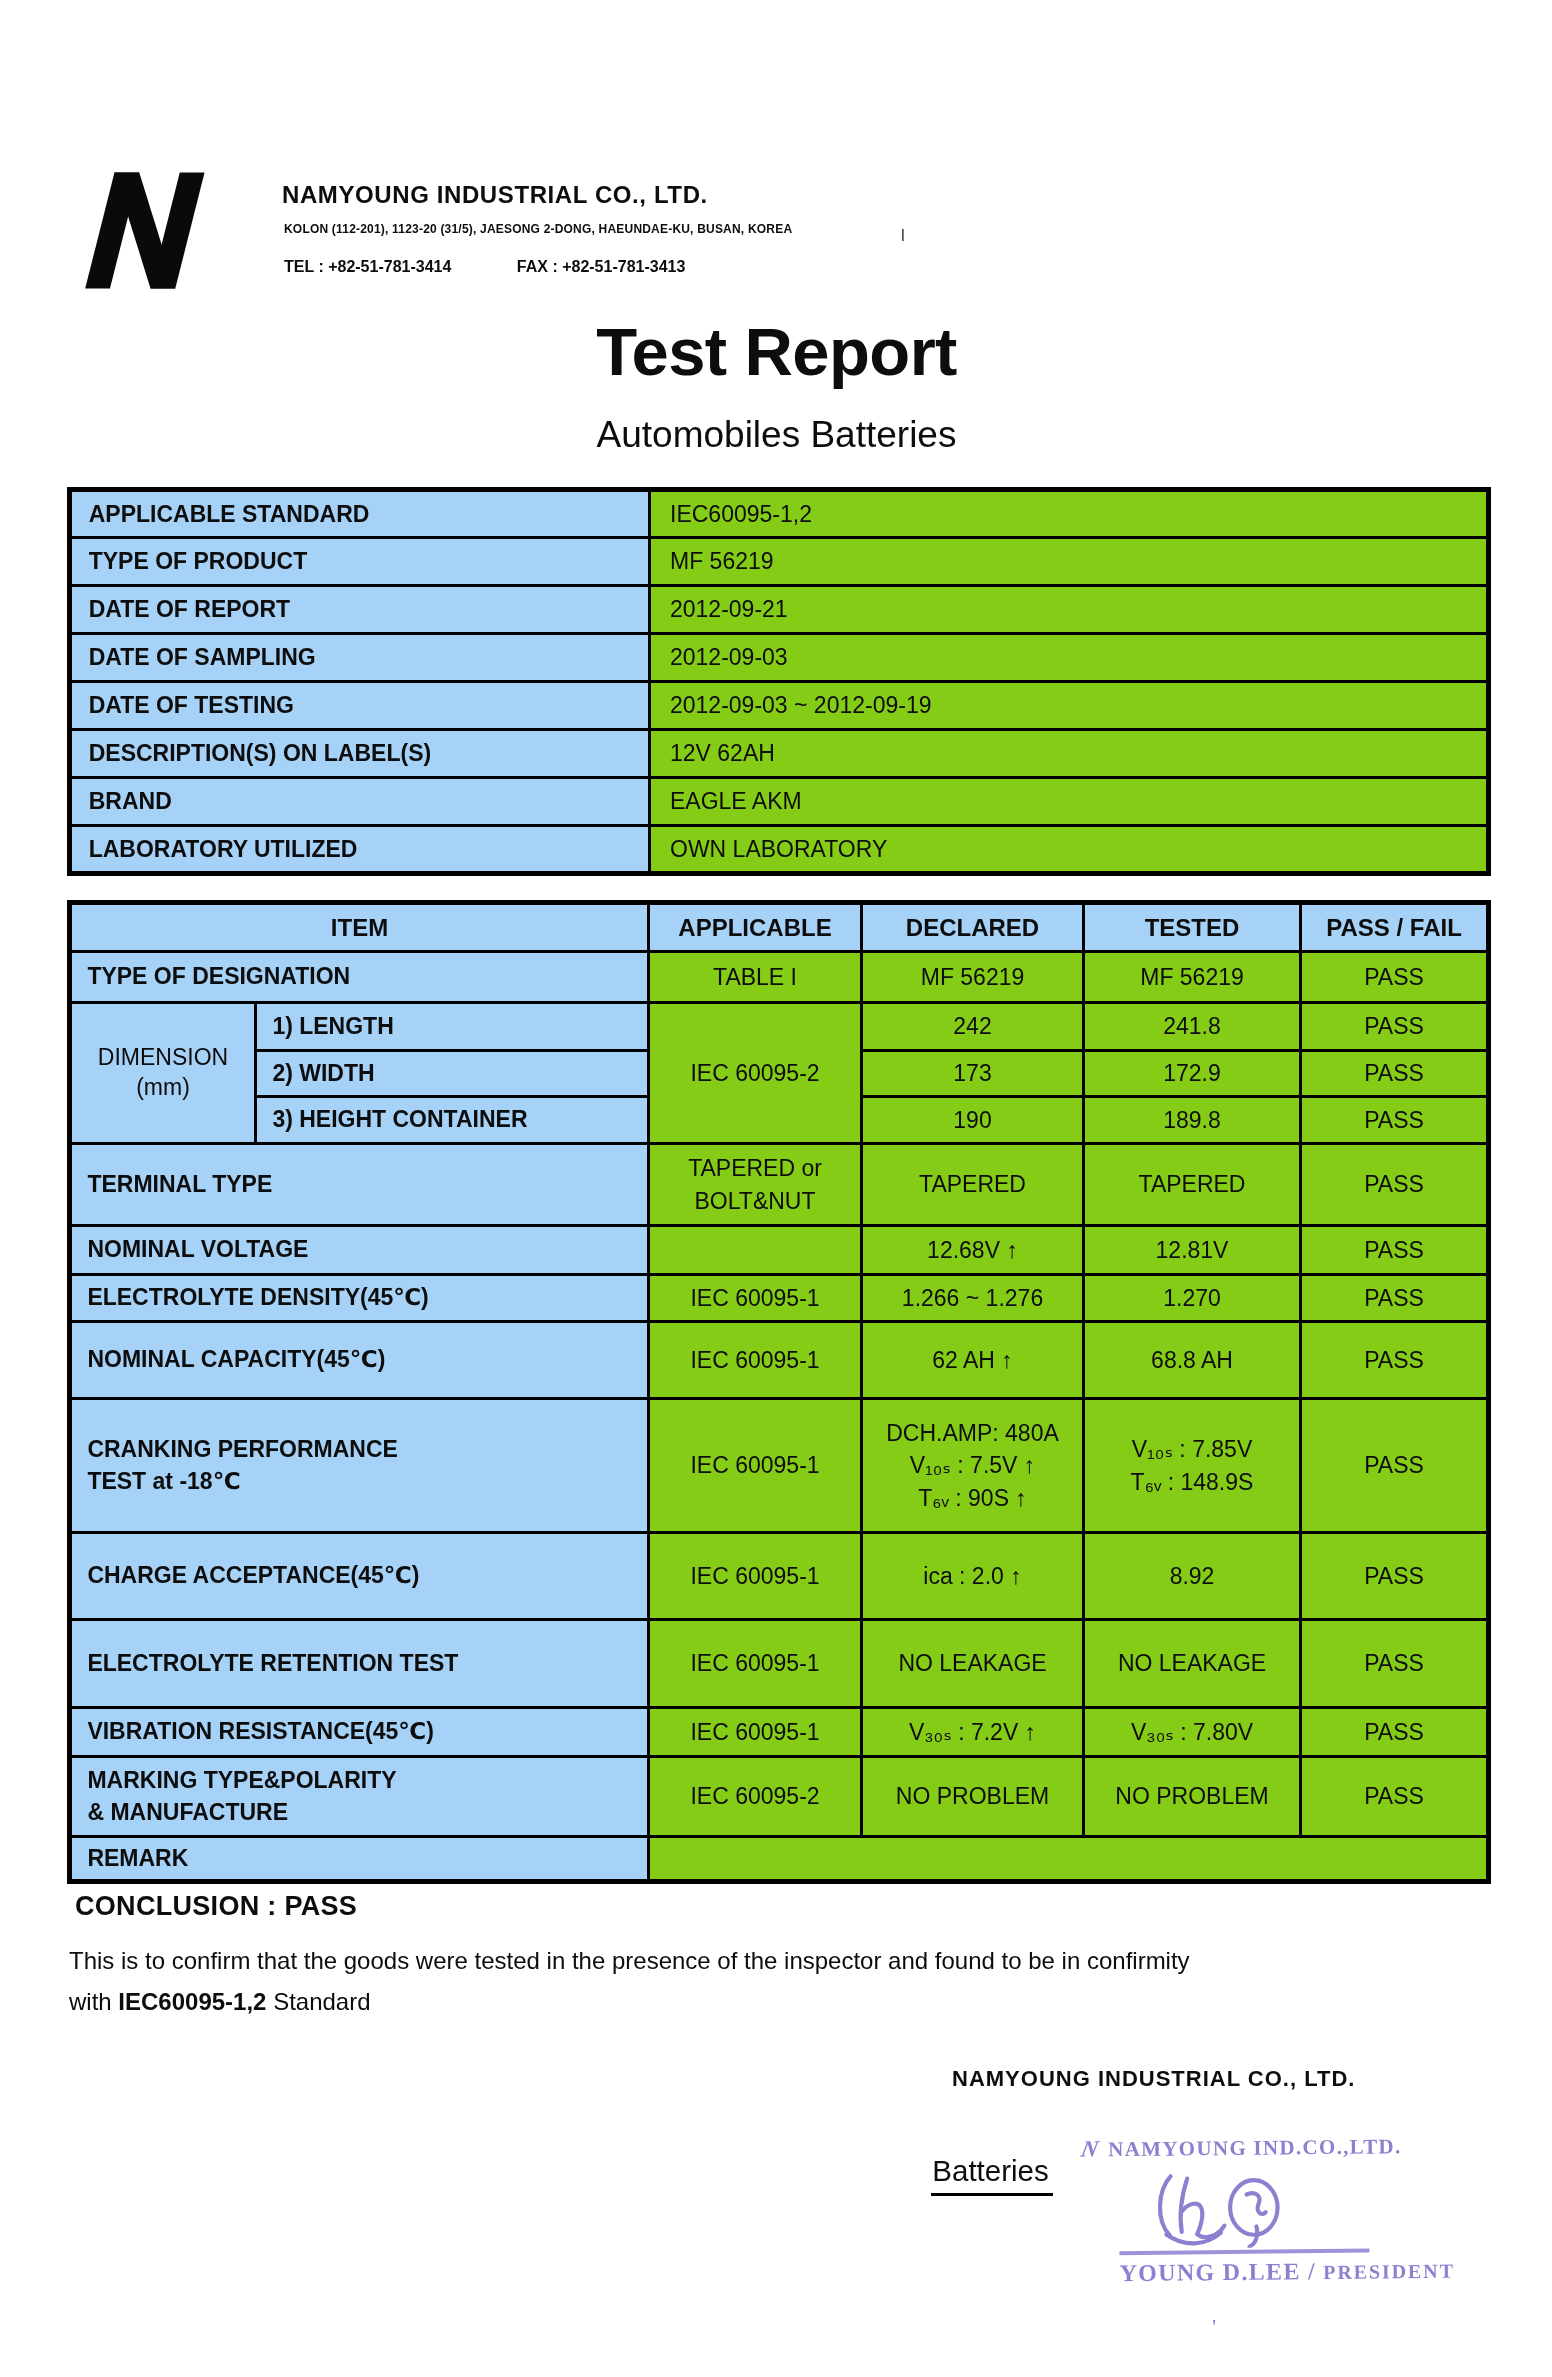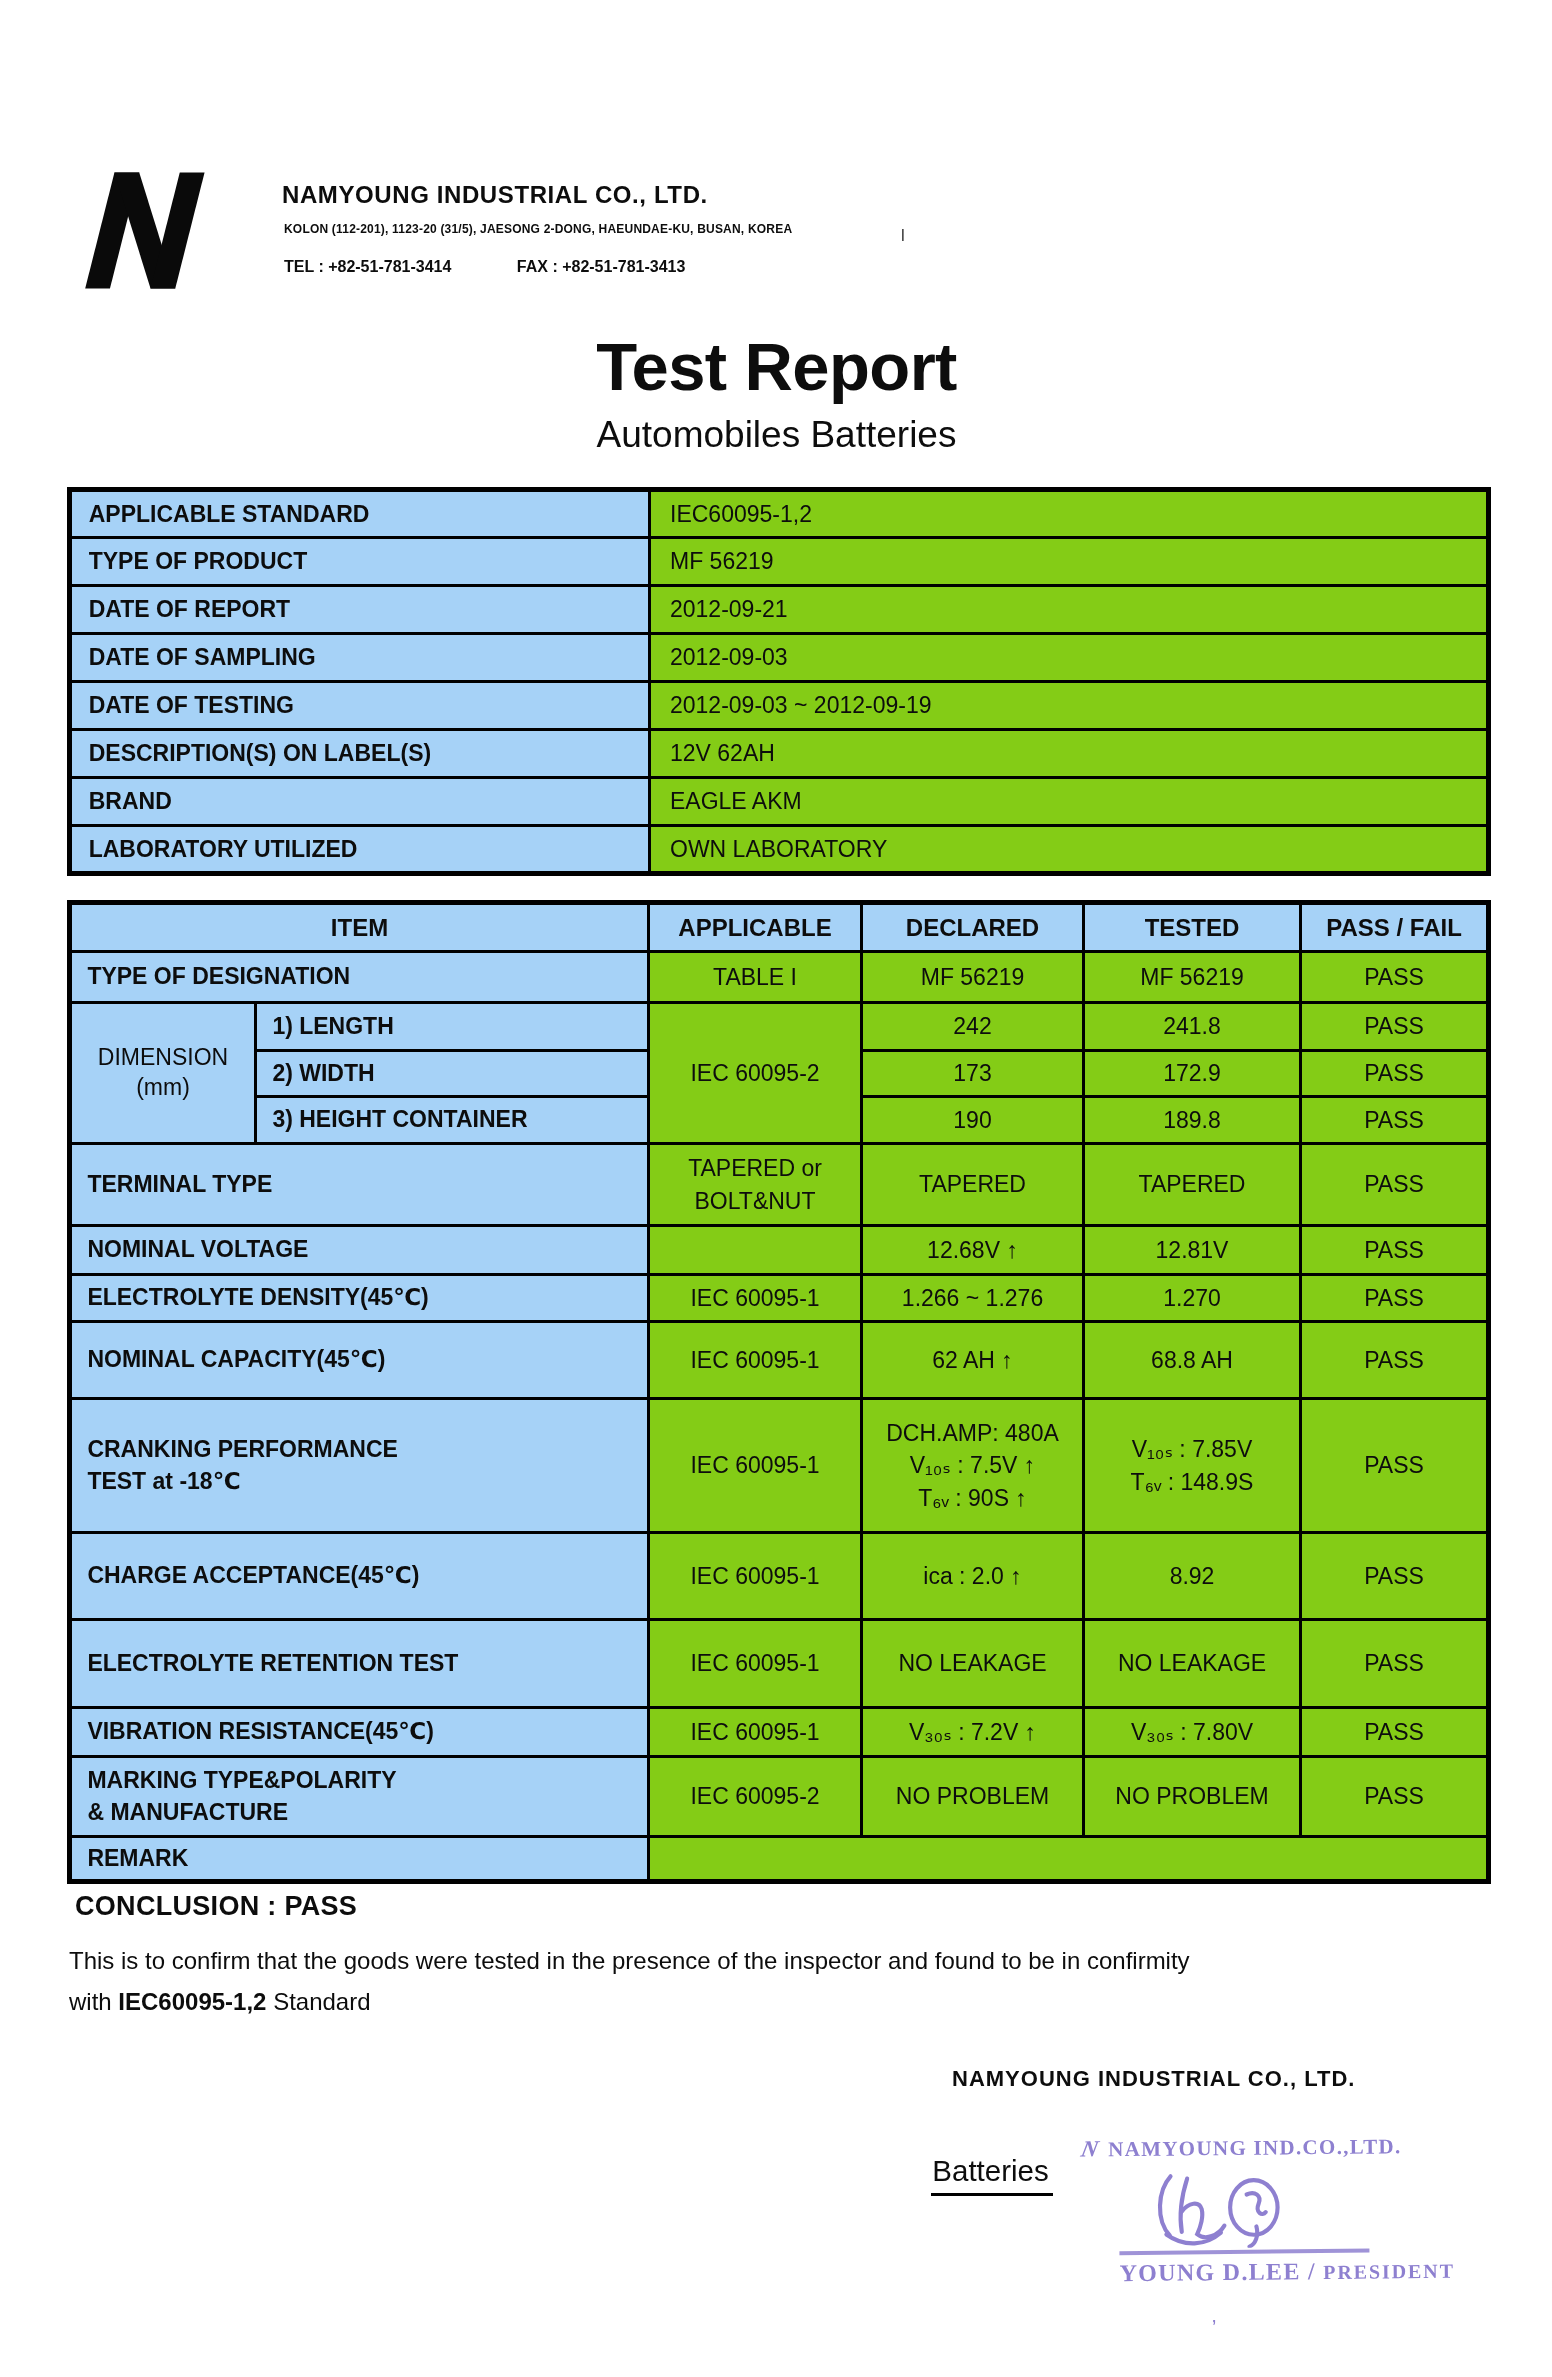--- a/index.html
+++ b/index.html
@@ -13,21 +13,21 @@
 
   
   .logo{position:absolute;left:82px;top:168px;width:128px;height:125px;}
   .company-name{position:absolute;left:282px;top:181px;font-size:24px;font-weight:bold;letter-spacing:0.6px;white-space:nowrap;}
   .company-address{position:absolute;left:284px;top:222px;font-size:12px;font-weight:bold;letter-spacing:0.2px;white-space:nowrap;}
   .company-telfax{position:absolute;left:284px;top:258px;font-size:16px;font-weight:bold;white-space:nowrap;}
   .company-telfax .fax{margin-left:61px;}
   .stray-mark{position:absolute;left:901px;top:226px;font-size:16.7px;color:#333;}
 
   
-  .doc-title{position:absolute;left:0;right:0;top:328px;text-align:center;font-size:67px;font-weight:bold;letter-spacing:-0.6px;}
+  .doc-title{position:absolute;left:0;right:0;top:313px;text-align:center;font-size:67px;font-weight:bold;letter-spacing:-0.6px;}
   .doc-subtitle{position:absolute;left:0;right:0;top:414px;text-align:center;font-size:37px;font-weight:normal;}
 
   
   table{border-collapse:collapse;table-layout:fixed;position:absolute;left:67px;width:1419px;background:#84cc16;}
   td,th{border:3.8px solid #000;vertical-align:middle;overflow:hidden;}
   table.info-table{top:487px;border:5.8px solid #000;}
   table.result-table{top:900px;border:5.8px solid #000;}
 
   .info-table tr{height:48px;}
   .info-table td.lbl{background:var(--table-blue);font-weight:bold;font-size:23px;padding-left:16.7px;text-align:left;}

